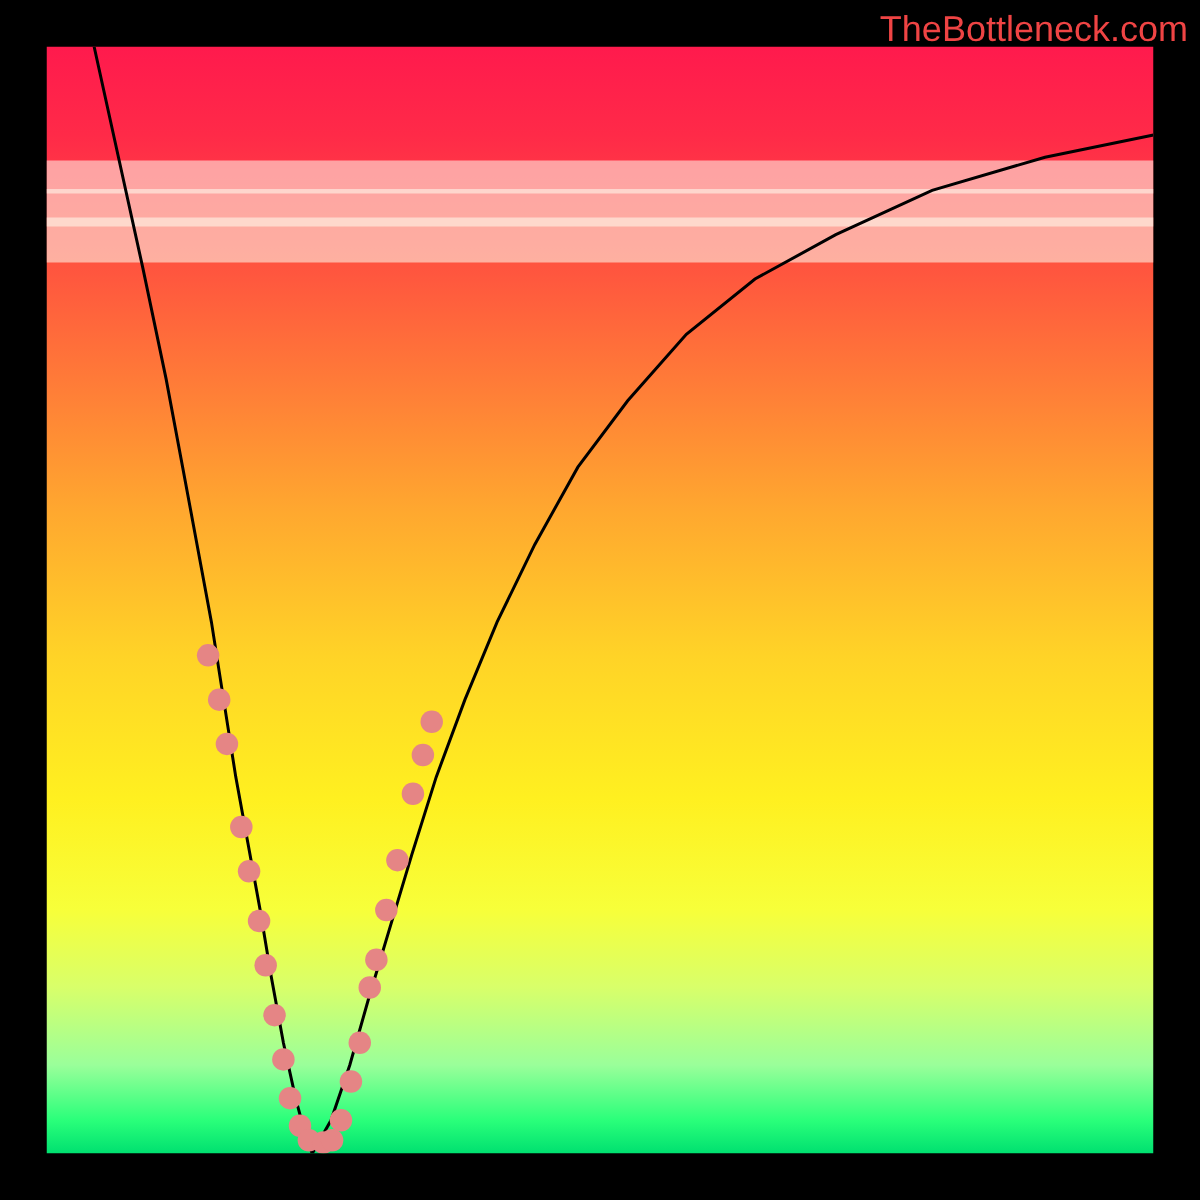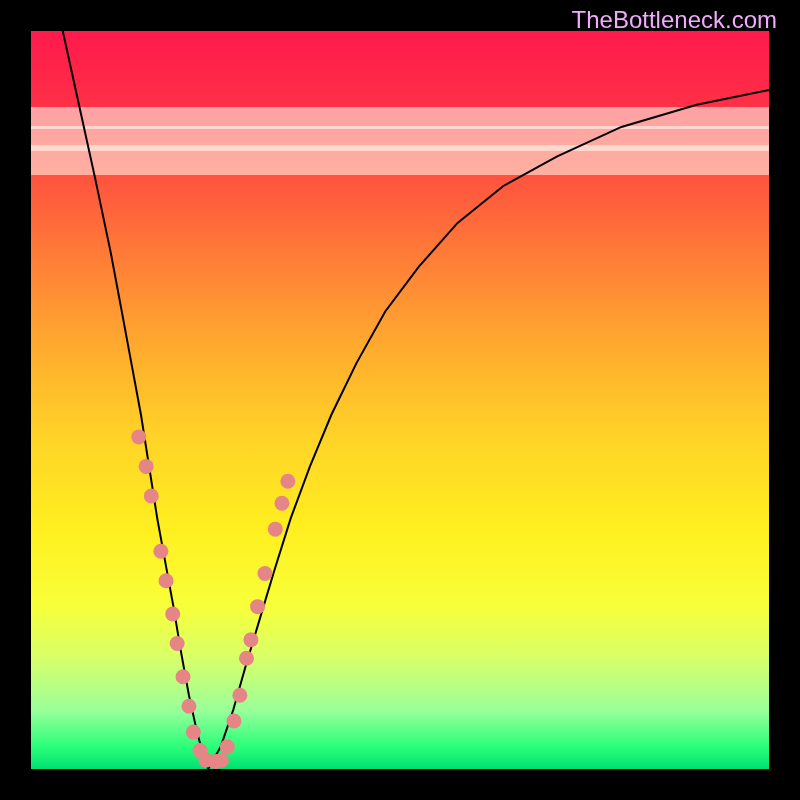--- a/index.html
+++ b/index.html
@@ -1,18 +1,18 @@
 <!DOCTYPE html>
 <html><head>
 <meta charset="utf-8">
 <style>
   * { margin: 0; padding: 0; box-sizing: border-box; }
   body { width: 800px; height: 800px; background: #000; position: relative; font-family: Arial, sans-serif; }
   .outer { width: 800px; height: 800px; background: #000; position: relative; }
-  .watermark { position: absolute; top: 6px; right: 23px; color: #f0abfc; font-size: 24px; font-weight: 500; z-index: 100; }
+  .watermark { position: absolute; top: 6px; right: 8px; color: #ef4444; font-size: 24px; font-weight: 500; z-index: 100; }
   .plot { position: absolute; top: 31px; left: 31px; width: 738px; height: 738px; overflow: hidden; }
   .gradient-bg { position: absolute; inset: 0; background: linear-gradient(to bottom,
       #ff1a4d 0%,
       #ff2a48 8%,
       #ff4d40 18%,
       #ff7a38 30%,
       #ffa82f 42%,
       #ffd327 55%,
       #fff020 68%,
       #f7ff3a 78%,

